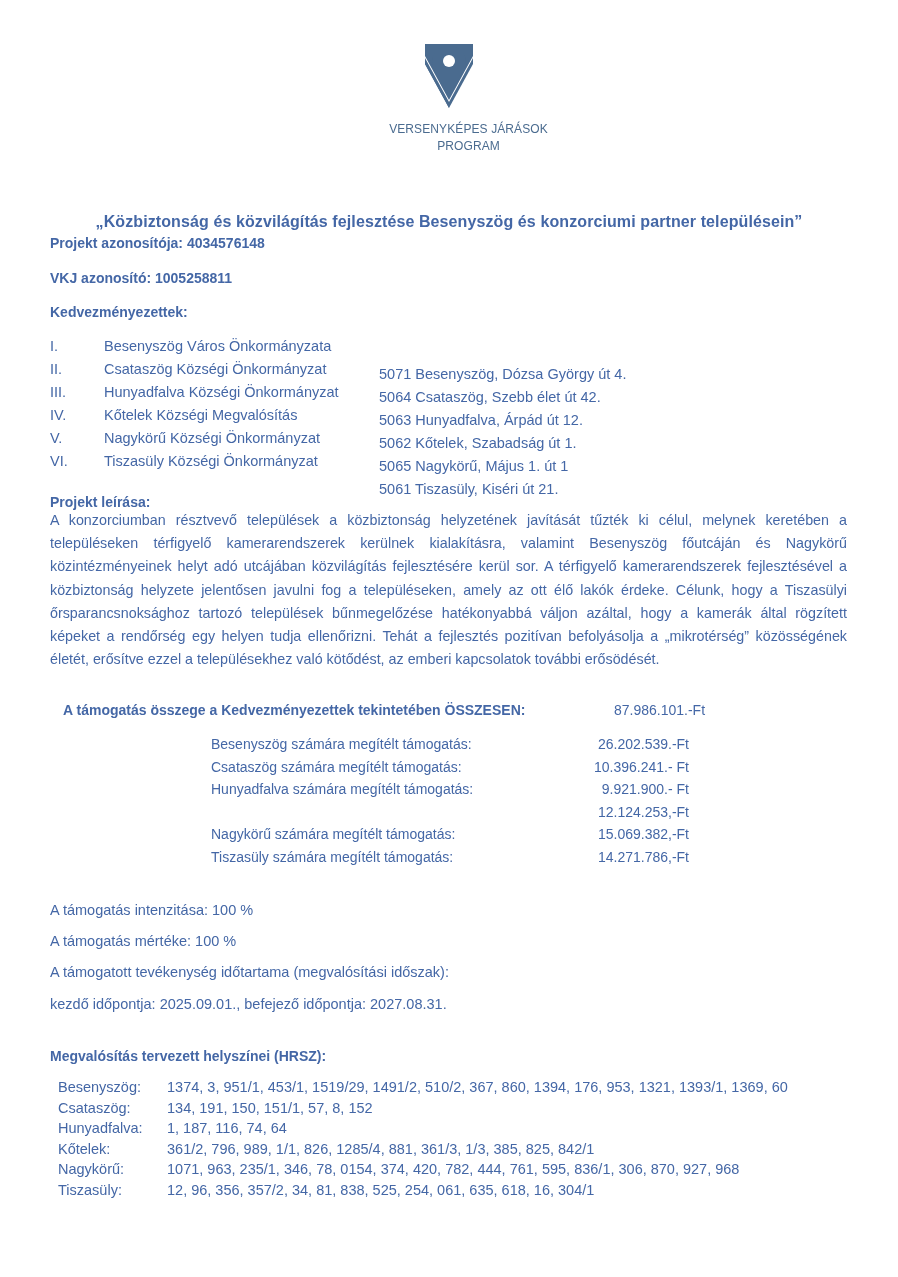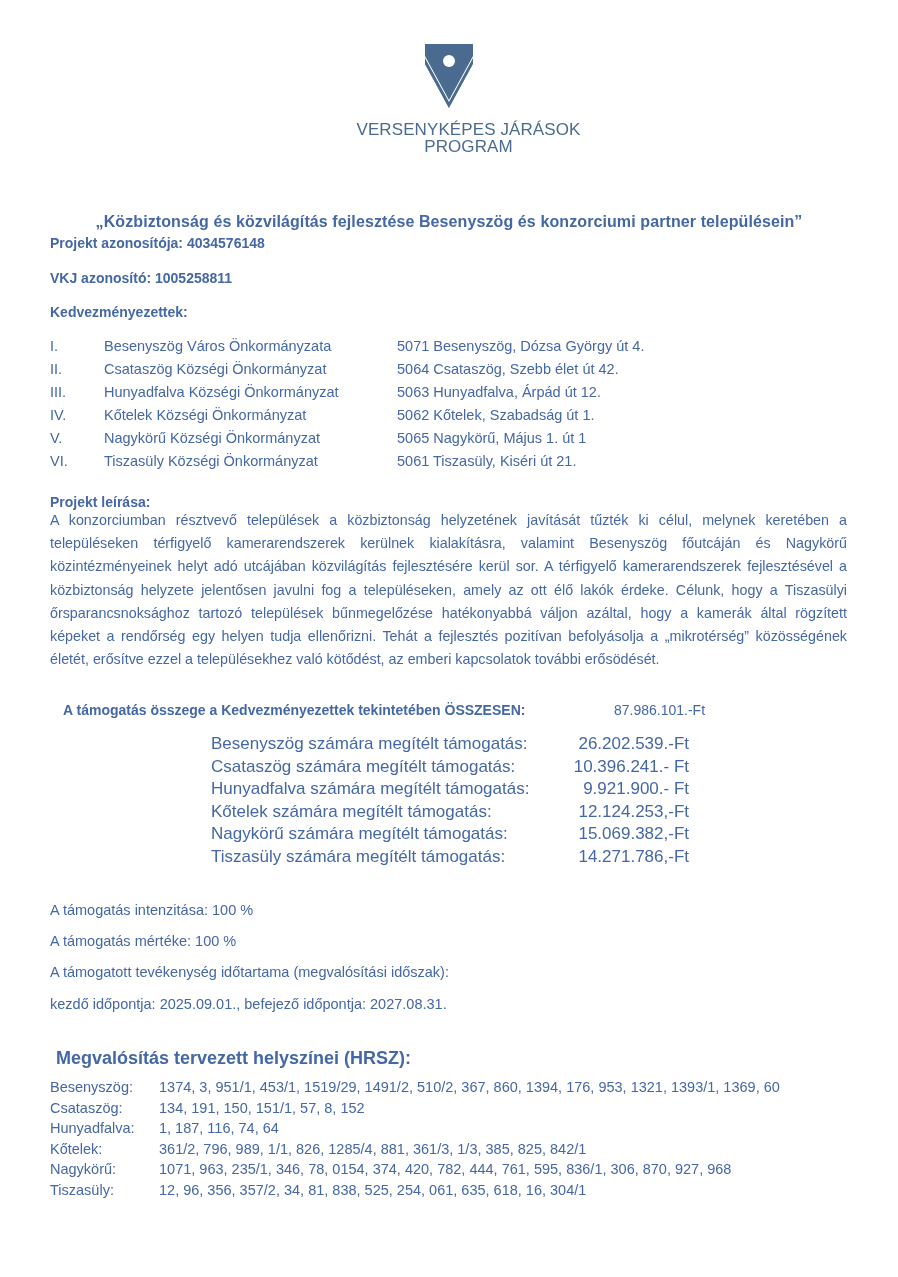--- a/index.html
+++ b/index.html
@@ -4,46 +4,46 @@
 <style>
   html, body { margin: 0; padding: 0; background: #ffffff; }
   body {
     width: 898px; height: 1277px; position: relative; overflow: hidden;
     font-family: "Liberation Sans", "DejaVu Sans", sans-serif;
     color: #4467a6;
   }
   .logo { position: absolute; left: 0; top: 44px; width: 898px; text-align: center; }
   .logo svg { display: block; margin: 0 auto; }
   .logo .brand {
-    margin-top: 13px; font-size: 17px; line-height: 17px; color: #4a6b8f; letter-spacing: 0.1px; padding-left: 39px;
+    margin-top: 13px; font-size: 12px; line-height: 17px; color: #4a6b8f; letter-spacing: 0.1px; padding-left: 39px;
   }
   .title {
     position: absolute; left: 0; top: 192px; width: 898px; text-align: center;
     font-size: 16px; font-weight: bold; color: #4467a6; letter-spacing: 0.1px; margin-top: 21px;
   }
   .bold-line { position: absolute; left: 50px; font-size: 14px; font-weight: bold; }
   .benef { position: absolute; left: 50px; top: 335px; font-size: 14.5px; }
   .benef .row { height: 23px; line-height: 23px; position: relative; width: 800px; }
   .benef .num { position: absolute; left: 0; }
   .benef .name { position: absolute; left: 54px; }
-  .benef .addr { position: absolute; left: 347px; }
+  .benef .addr { position: absolute; left: 329px; margin-top: 28px; }
   .desc {
     position: absolute; left: 50px; top: 509px; width: 797px;
     font-size: 14.3px; line-height: 23.2px; text-align: justify;
     font-family: "Liberation Sans Narrow", "Liberation Sans", sans-serif;
   }
   .total-label { position: absolute; left: 50px; top: 702px; font-size: 14px; font-weight: bold; margin-left: 13px; }
   .total-value { position: absolute; left: 614px; top: 702px; font-size: 14px; font-weight: normal; }
-  .grants { position: absolute; left: 211px; top: 733px; width: 478px; font-size: 17px; text-align: center; }
+  .grants { position: absolute; left: 211px; top: 733px; width: 478px; font-size: 14px; text-align: center; }
   .grants .row { height: 22.5px; line-height: 22.5px; position: relative; }
   .grants .label { position: absolute; left: 0; }
   .grants .amt { position: absolute; right: 0; }
   .plain { position: absolute; left: 50px; font-size: 14.5px; }
-  .hrsz-title { position: absolute; left: 56px; top: 1048px; font-size: 18px; font-weight: bold; }
-  .hrsz { position: absolute; left: 50px; top: 1077px; font-size: 14.5px; }
+  .hrsz-title { position: absolute; left: 50px; top: 1048px; font-size: 14px; font-weight: bold; }
+  .hrsz { position: absolute; left: 58px; top: 1077px; font-size: 14.5px; }
   .hrsz .row { height: 20.5px; line-height: 20.5px; position: relative; width: 810px; }
   .hrsz .town { position: absolute; left: 0; }
   .hrsz .lots { position: absolute; left: 109px; white-space: nowrap; }
 </style>
 </head>
 <body>
 
 <div class="logo">
   <svg width="48" height="64" viewBox="0 0 48 64">
     <rect x="0" y="0" width="48" height="64" fill="#4a6b8f"></rect>
@@ -79,21 +79,21 @@
     <span class="name">Csataszög Községi Önkormányzat</span>
     <span class="addr">5064 Csataszög, Szebb élet út 42.</span>
   </div>
   <div class="row">
     <span class="num">III.</span>
     <span class="name">Hunyadfalva Községi Önkormányzat</span>
     <span class="addr">5063 Hunyadfalva, Árpád út 12.</span>
   </div>
   <div class="row">
     <span class="num">IV.</span>
-    <span class="name">Kőtelek Községi Önkormányzat</span>
+    <span class="name">Kőtelek Községi Megvalósítás</span>
     <span class="addr">5062 Kőtelek, Szabadság út 1.</span>
   </div>
   <div class="row">
     <span class="num">V.</span>
     <span class="name">Nagykörű Községi Önkormányzat</span>
     <span class="addr">5065 Nagykörű, Május 1. út 1</span>
   </div>
   <div class="row">
     <span class="num">VI.</span>
     <span class="name">Tiszasüly Községi Önkormányzat</span>
@@ -114,21 +114,20 @@
   </div>
   <div class="row">
     <span class="label">Csataszög számára megítélt támogatás:</span>
     <span class="amt">10.396.241.- Ft</span>
   </div>
   <div class="row">
     <span class="label">Hunyadfalva számára megítélt támogatás:</span>
     <span class="amt">9.921.900.- Ft</span>
   </div>
   <div class="row">
-    <span class="label">Kőtelek számára megítélt támogatás:</span>
     <span class="amt">12.124.253,-Ft</span>
   </div>
   <div class="row">
     <span class="label">Nagykörű számára megítélt támogatás:</span>
     <span class="amt">15.069.382,-Ft</span>
   </div>
   <div class="row">
     <span class="label">Tiszasüly számára megítélt támogatás:</span>
     <span class="amt">14.271.786,-Ft</span>
   </div>

